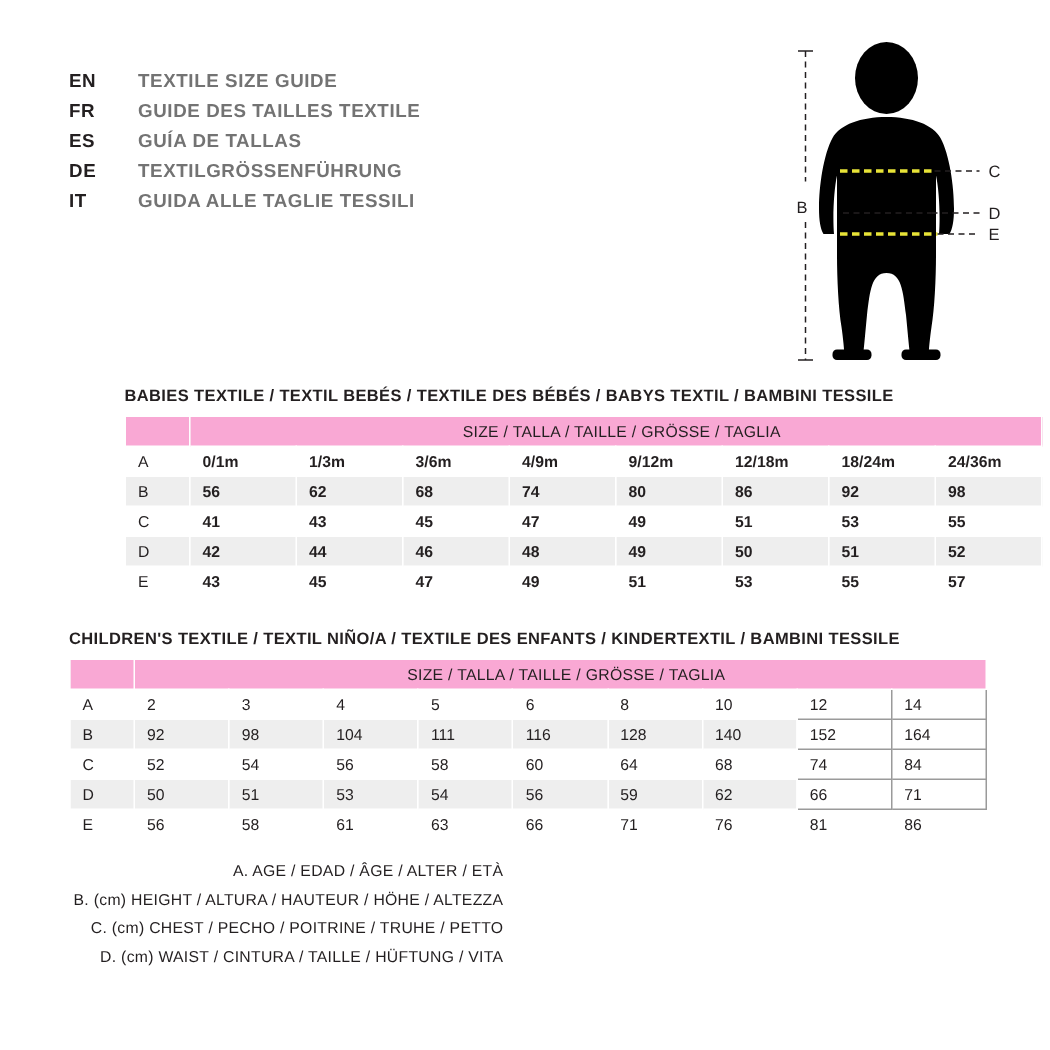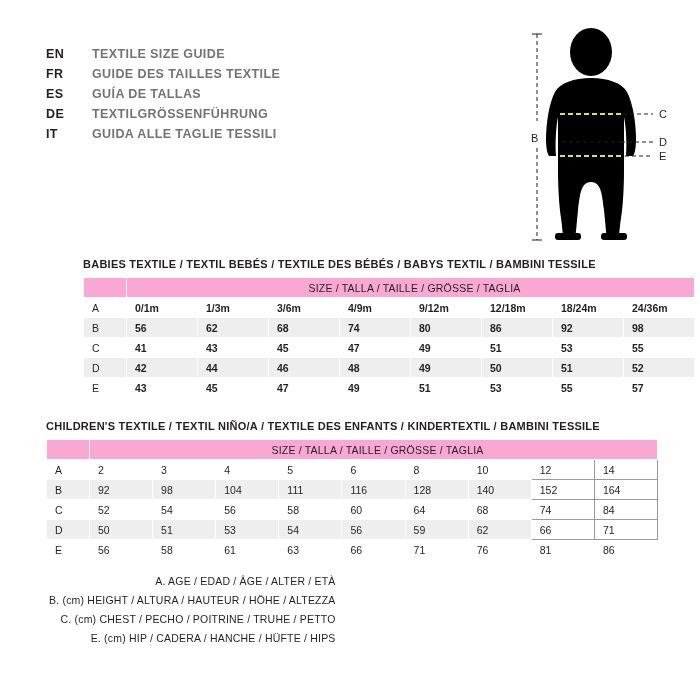--- a/index.html
+++ b/index.html
@@ -373,16 +373,16 @@
           <td>86</td>
         </tr>
       </tbody>
     </table>
   </div>
 
   <div class="legend" style="top:572px;">
     <div class="legend-row">A. AGE / EDAD / ÂGE / ALTER / ETÀ</div>
     <div class="legend-row">B. (cm) HEIGHT / ALTURA / HAUTEUR / HÖHE / ALTEZZA</div>
     <div class="legend-row">C. (cm) CHEST / PECHO / POITRINE / TRUHE / PETTO</div>
-    <div class="legend-row">E. (cm) HIP / CADERA / HANCHE / HÜFTE / HIPS</div>
+    <div class="legend-row">D. (cm) WAIST / CINTURA / TAILLE / HÜFTUNG / VITA</div>
   </div>
 
 </div>
 
 </body></html>

